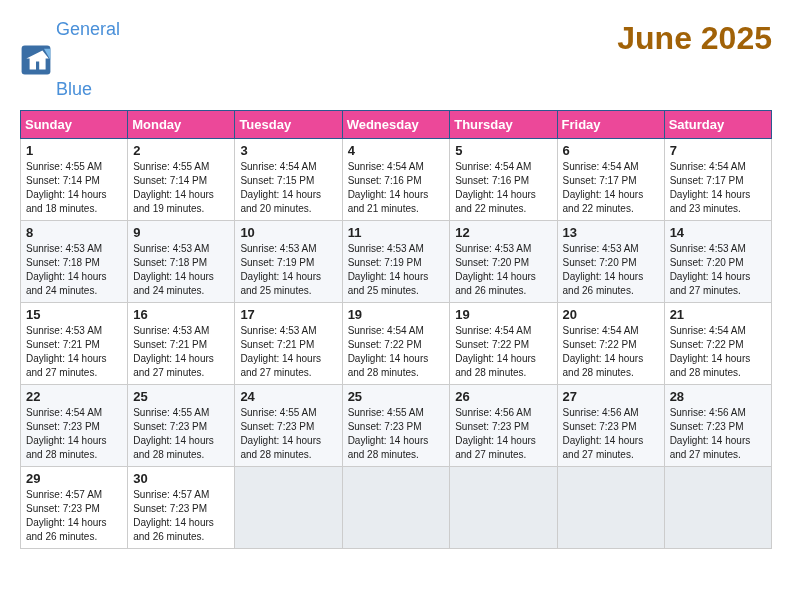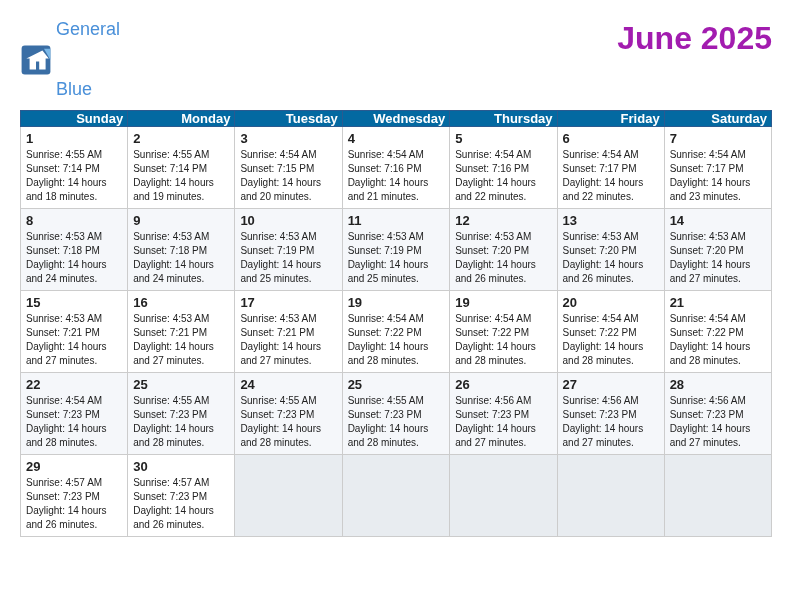--- a/index.html
+++ b/index.html
@@ -33,38 +33,38 @@
       width: 32px;
       height: 32px;
       margin-right: 4px;
     }
     .title-area {
       text-align: right;
     }
     .month-title {
       font-size: 32px;
       font-weight: bold;
-      color: #a21caf;
+      color: #a16207;
     }
     .location-title {
       font-size: 14px;
       color: #333;
     }
     .calendar-table {
       width: 100%;
       border-collapse: collapse;
       border: 1px solid #ccc;
     }
     .calendar-table th {
-      background-color: #0369a1;
+      background-color: #ec4899;
       color: #fff;
-      padding: 0 4px;
+      padding: 6px 4px;
       font-size: 13px;
       font-weight: bold;
-      text-align: right;
+      text-align: left;
       border: 1px solid #2a5a90;
     }
     .calendar-table td {
       vertical-align: top;
       padding: 4px 5px;
       border: 1px solid #ccc;
       font-size: 10px;
       color: #222;
       background: #fff;
       width: 108px;

